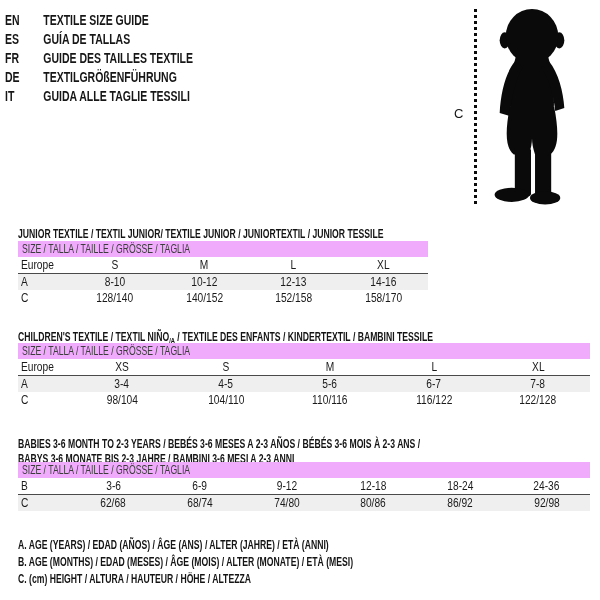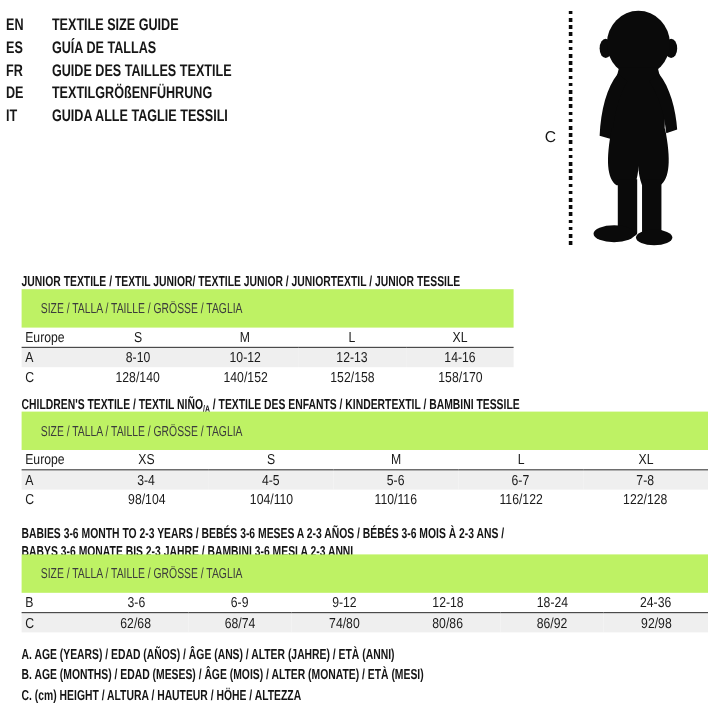--- a/index.html
+++ b/index.html
@@ -38,22 +38,22 @@
   }
   
   table.size-table {
     position:absolute; left:18px; border-collapse:collapse; table-layout:fixed;
     font-size:12px; color:#1a1a1a;
   }
   #junior-table  { top:241px; width:410px; }
   #children-table{ top:343px; width:572px; }
   #babies-table  { top:462px; width:572px; }
   .size-table th {
-    background:#bef264; height:32px; font-weight:normal; text-align:left;
-    padding:0 0 0 16px; color:#3c3c3c;
+    background:#f0abfc; height:16px; font-weight:normal; text-align:left;
+    padding:0 0 0 4px; color:#3c3c3c;
   }
   .size-table td { height:16px; padding:0; text-align:center; }
   .size-table td.lbl { text-align:left; padding-left:3px; }
   .size-table tr.rule td { border-bottom:1px solid #4a4a4a; }
   .size-table tr.shaded td { background:#efefef; }
   .ct { display:inline-block; transform:scaleX(0.85); transform-origin:50% 50%; white-space:nowrap; }
   .cl { display:inline-block; transform:scaleX(0.85); transform-origin:0 50%; white-space:nowrap; }
   .ch { display:inline-block; transform:scaleX(0.72); transform-origin:0 50%; white-space:nowrap; }
 </style>
 </head>

